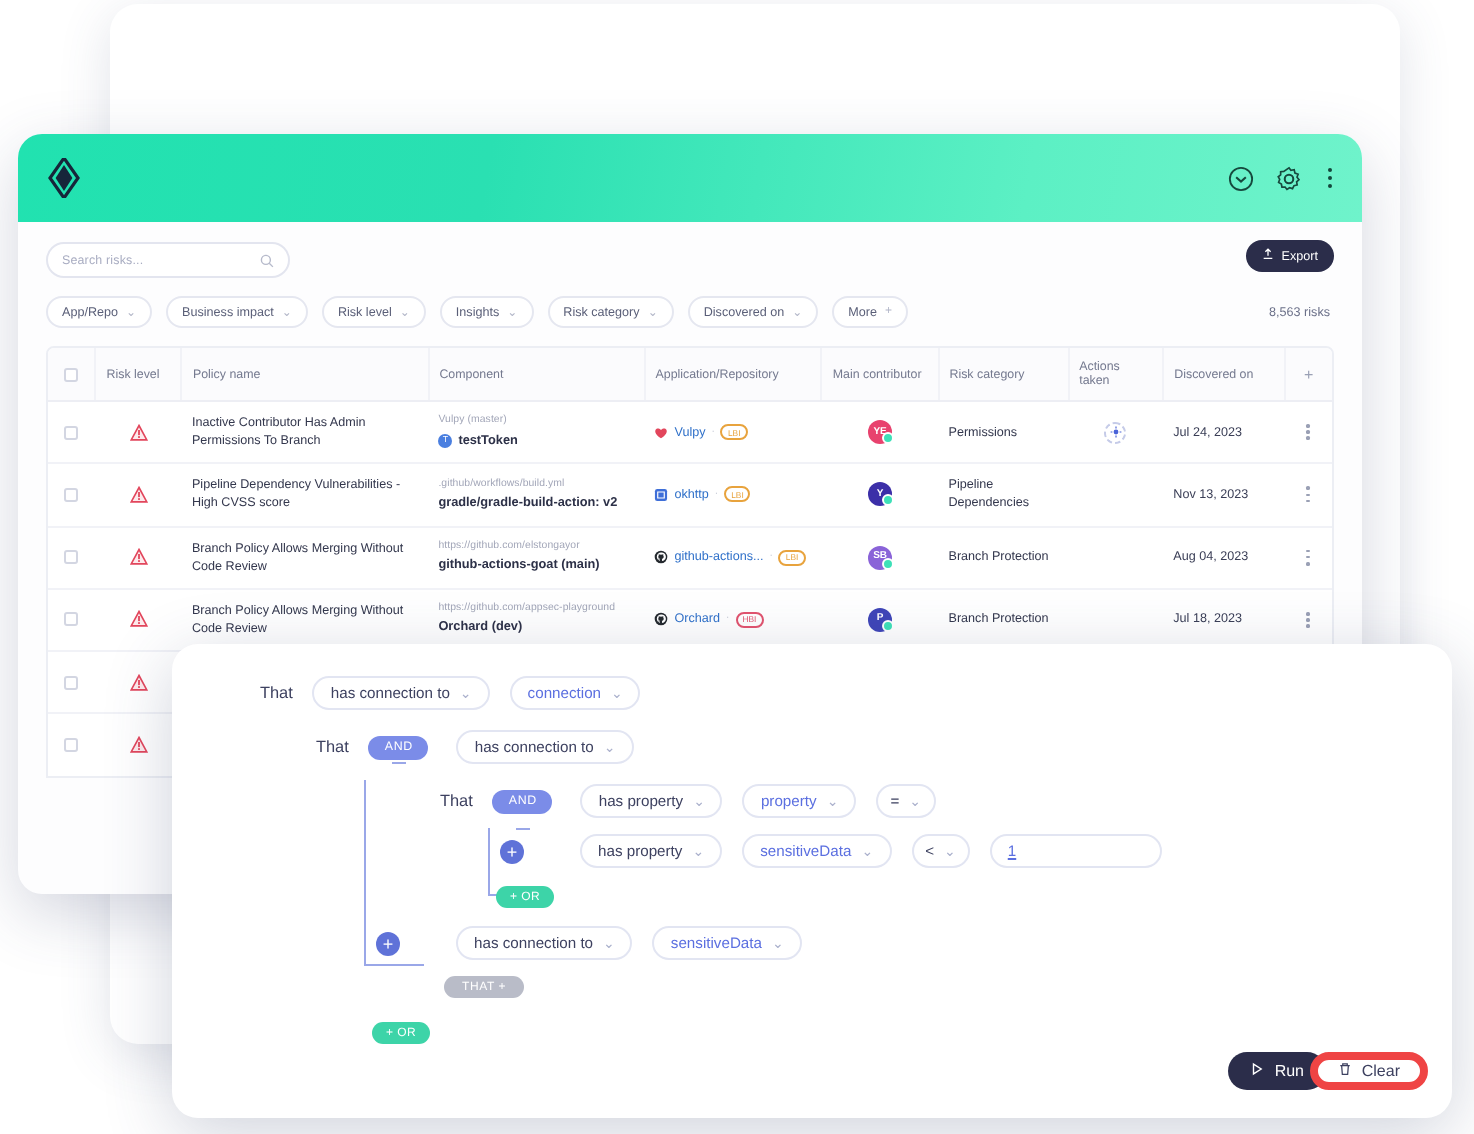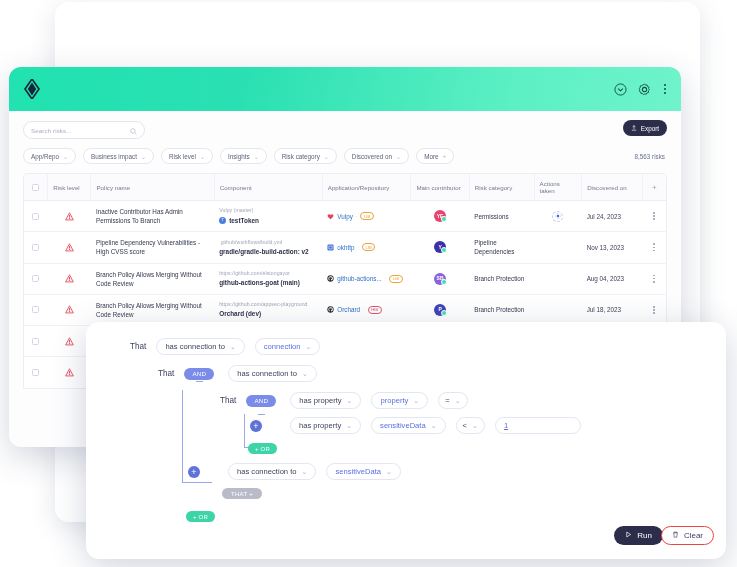--- a/index.html
+++ b/index.html
@@ -138,21 +138,21 @@
     padding: 2.5px 9px; display: inline-block; letter-spacing: .3px;
   }
   .connector { position: absolute; background: #9aa7e8; }
   .run-btn {
     position: absolute; right: 63px; bottom: 14px;
     background: #2b2d4a; color: #fff; border-radius: 10px; height: 19px;
     display: flex; align-items: center; gap: 5px; padding: 0 11px; font-size: 8px;
   }
   .clear-btn {
     position: absolute; right: 12px; bottom: 14px;
-    border: 1px solid #ef4444; color: #3d4160; border-radius: 10px; height: 19px;
+    border: 4px solid #ef4444; color: #3d4160; border-radius: 10px; height: 19px;
     display: flex; align-items: center; gap: 5px; padding: 0 10px; font-size: 8px; background:#fff;
   }
 </style>
 </head>
 <body>
 
 <div id="stage">
 
   <div class="back-card"></div>
 

